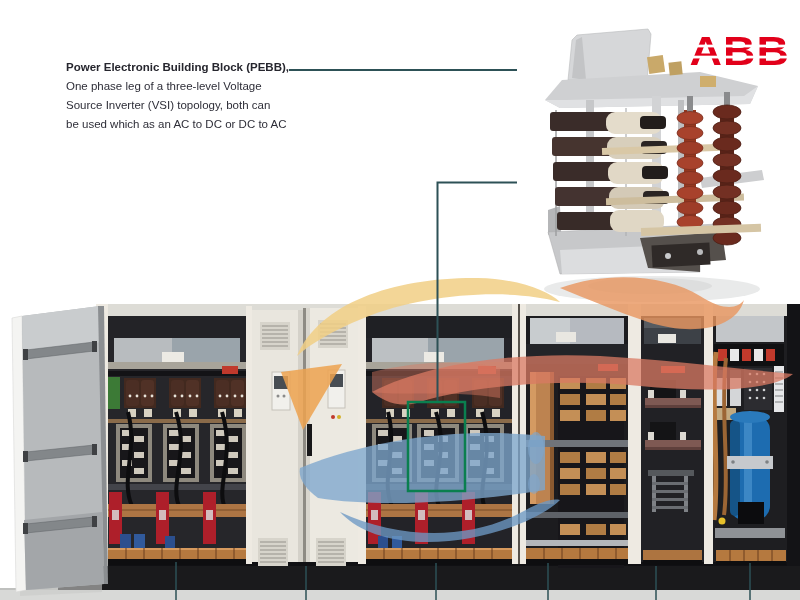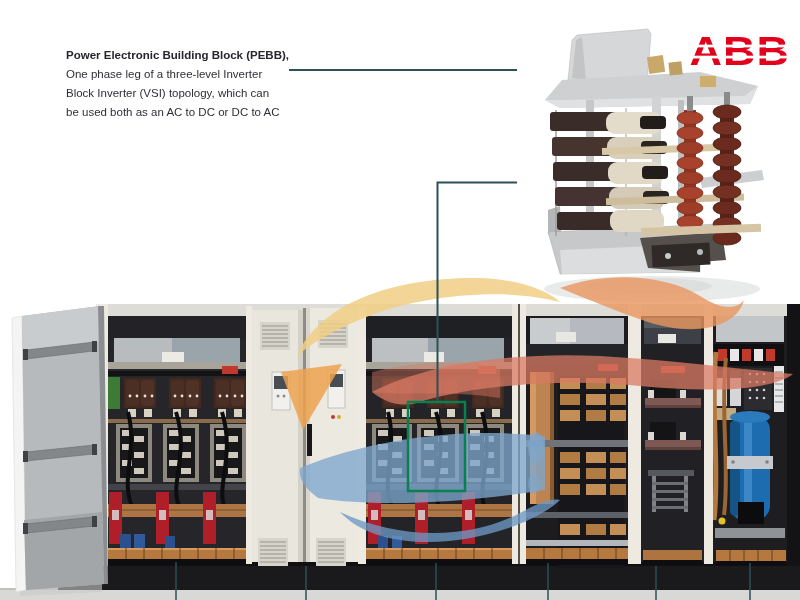--- a/index.html
+++ b/index.html
@@ -1,38 +1,38 @@
 <!DOCTYPE html>
 <html><head>
 <meta charset="utf-8">
 <style>
   html,body{margin:0;padding:0;}
   .page{position:relative;width:800px;height:600px;background:#ffffff;overflow:hidden;
         font-family:"Liberation Sans",sans-serif;}
   .annotation{position:absolute;left:66px;top:46px;width:240px;
               font-size:11.5px;line-height:19px;color:#2e2e38;}
-  .annotation .t{font-weight:bold;color:#26262e;}
+  .annotation .t{font-weight:bold;color:#26262e;margin-top:12px;}
   .logo{position:absolute;left:684px;top:28px;width:106px;height:48px;
         font-weight:bold;font-size:45px;line-height:46px;letter-spacing:1px;
         color:#e2001a;text-align:right;transform:scaleY(0.92);}
   .logo .slit{position:absolute;left:0;width:100%;height:2.6px;background:#ffffff;}
   .logo .s1{top:16px;}
   .logo .s2{top:28px;}
   .art{position:absolute;left:0;top:0;}
 </style>
 </head>
 <body>
 
 <div class="page">
 
   <div class="annotation">
     <div class="t">Power Electronic Building Block (PEBB),</div>
-    <div>One phase leg of a three-level Inverter</div>
-    <div>Block Inverter (VSI) topology, which can</div>
-    <div>be used both as an AC to DC or DC to AC</div>
+    <div>One phase leg of a three-level Voltage</div>
+    <div>Source Inverter (VSI) topology, both can</div>
+    <div>be used which as an AC to DC or DC to AC</div>
   </div>
 
   <div class="logo">
     <span>ABB</span>
     <i class="slit s1"></i>
     <i class="slit s2"></i>
   </div>
 
   <svg class="art" width="800" height="600" viewBox="0 0 800 600">
 

